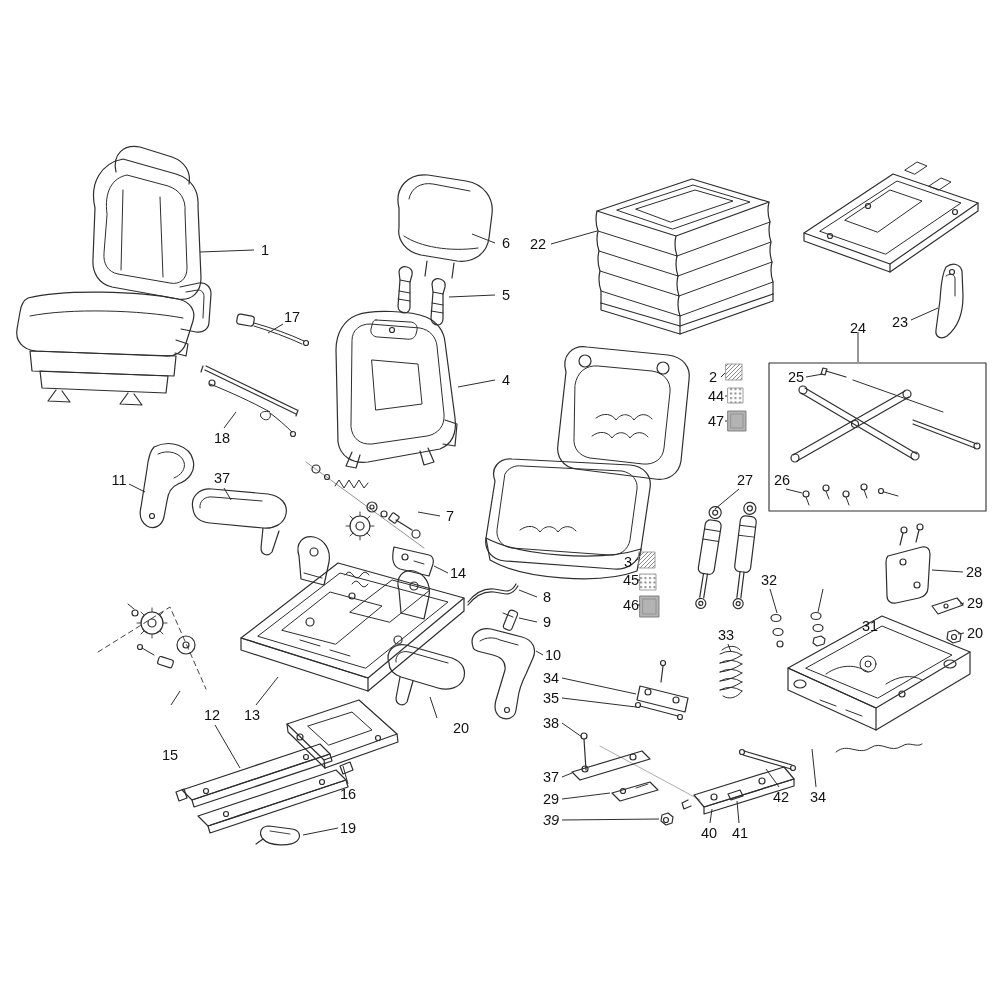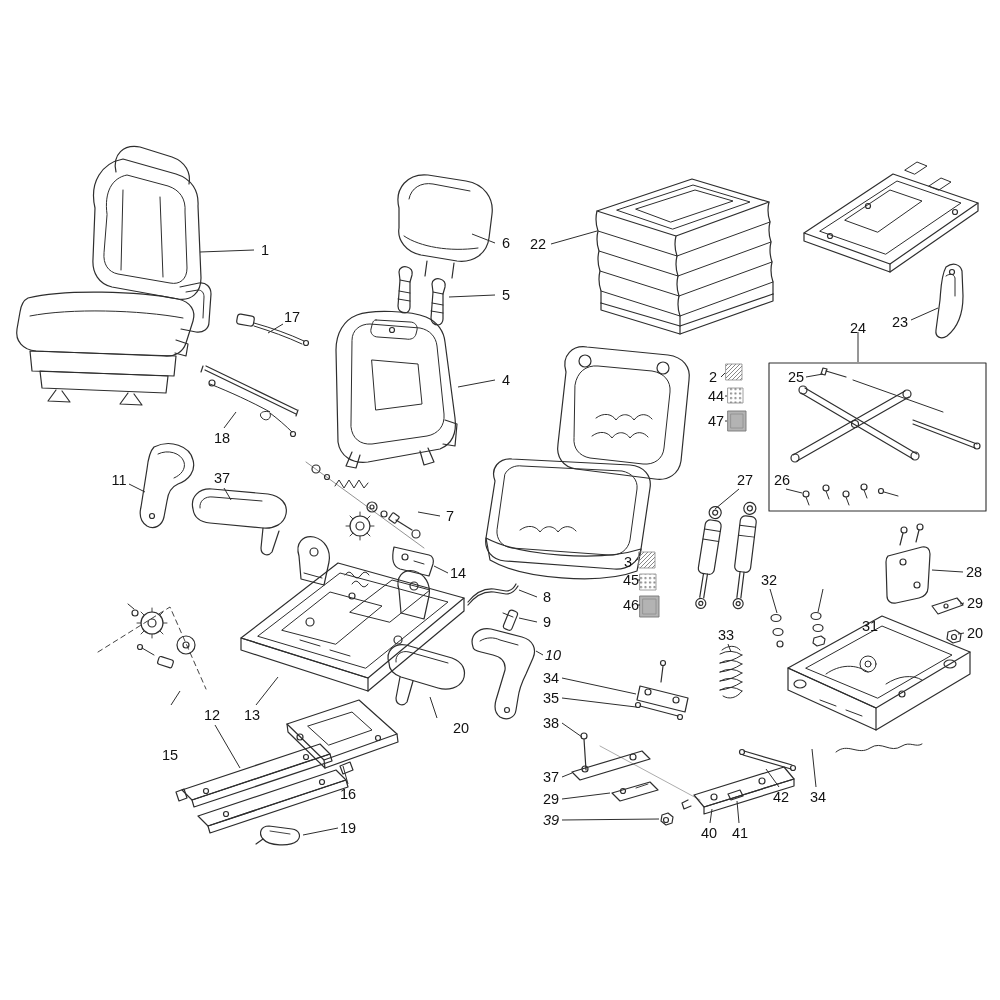--- a/index.html
+++ b/index.html
@@ -514,21 +514,21 @@
   <div class="callout-layer">
       <div class="callout" style="left: 265px; top: 250px;">1</div>
       <div class="callout" style="left: 713px; top: 377px;">2</div>
       <div class="callout" style="left: 628px; top: 562px;">3</div>
       <div class="callout" style="left: 506px; top: 380px;">4</div>
       <div class="callout" style="left: 506px; top: 295px;">5</div>
       <div class="callout" style="left: 506px; top: 243px;">6</div>
       <div class="callout" style="left: 450px; top: 516px;">7</div>
       <div class="callout" style="left: 547px; top: 597px;">8</div>
       <div class="callout" style="left: 547px; top: 622px;">9</div>
-      <div class="callout" style="left: 553px; top: 655px; font-style: italic;">10</div>
+      <div class="callout" style="left: 553px; top: 655px;">10</div>
       <div class="callout" style="left: 119px; top: 480px;">11</div>
       <div class="callout" style="left: 212px; top: 715px;">12</div>
       <div class="callout" style="left: 252px; top: 715px;">13</div>
       <div class="callout" style="left: 458px; top: 573px;">14</div>
       <div class="callout" style="left: 170px; top: 715px; margin-top: 40px;">15</div>
       <div class="callout" style="left: 348px; top: 794px;">16</div>
       <div class="callout" style="left: 292px; top: 317px;">17</div>
       <div class="callout" style="left: 222px; top: 438px;">18</div>
       <div class="callout" style="left: 348px; top: 828px;">19</div>
       <div class="callout" style="left: 461px; top: 728px; text-align: right;">20</div>

